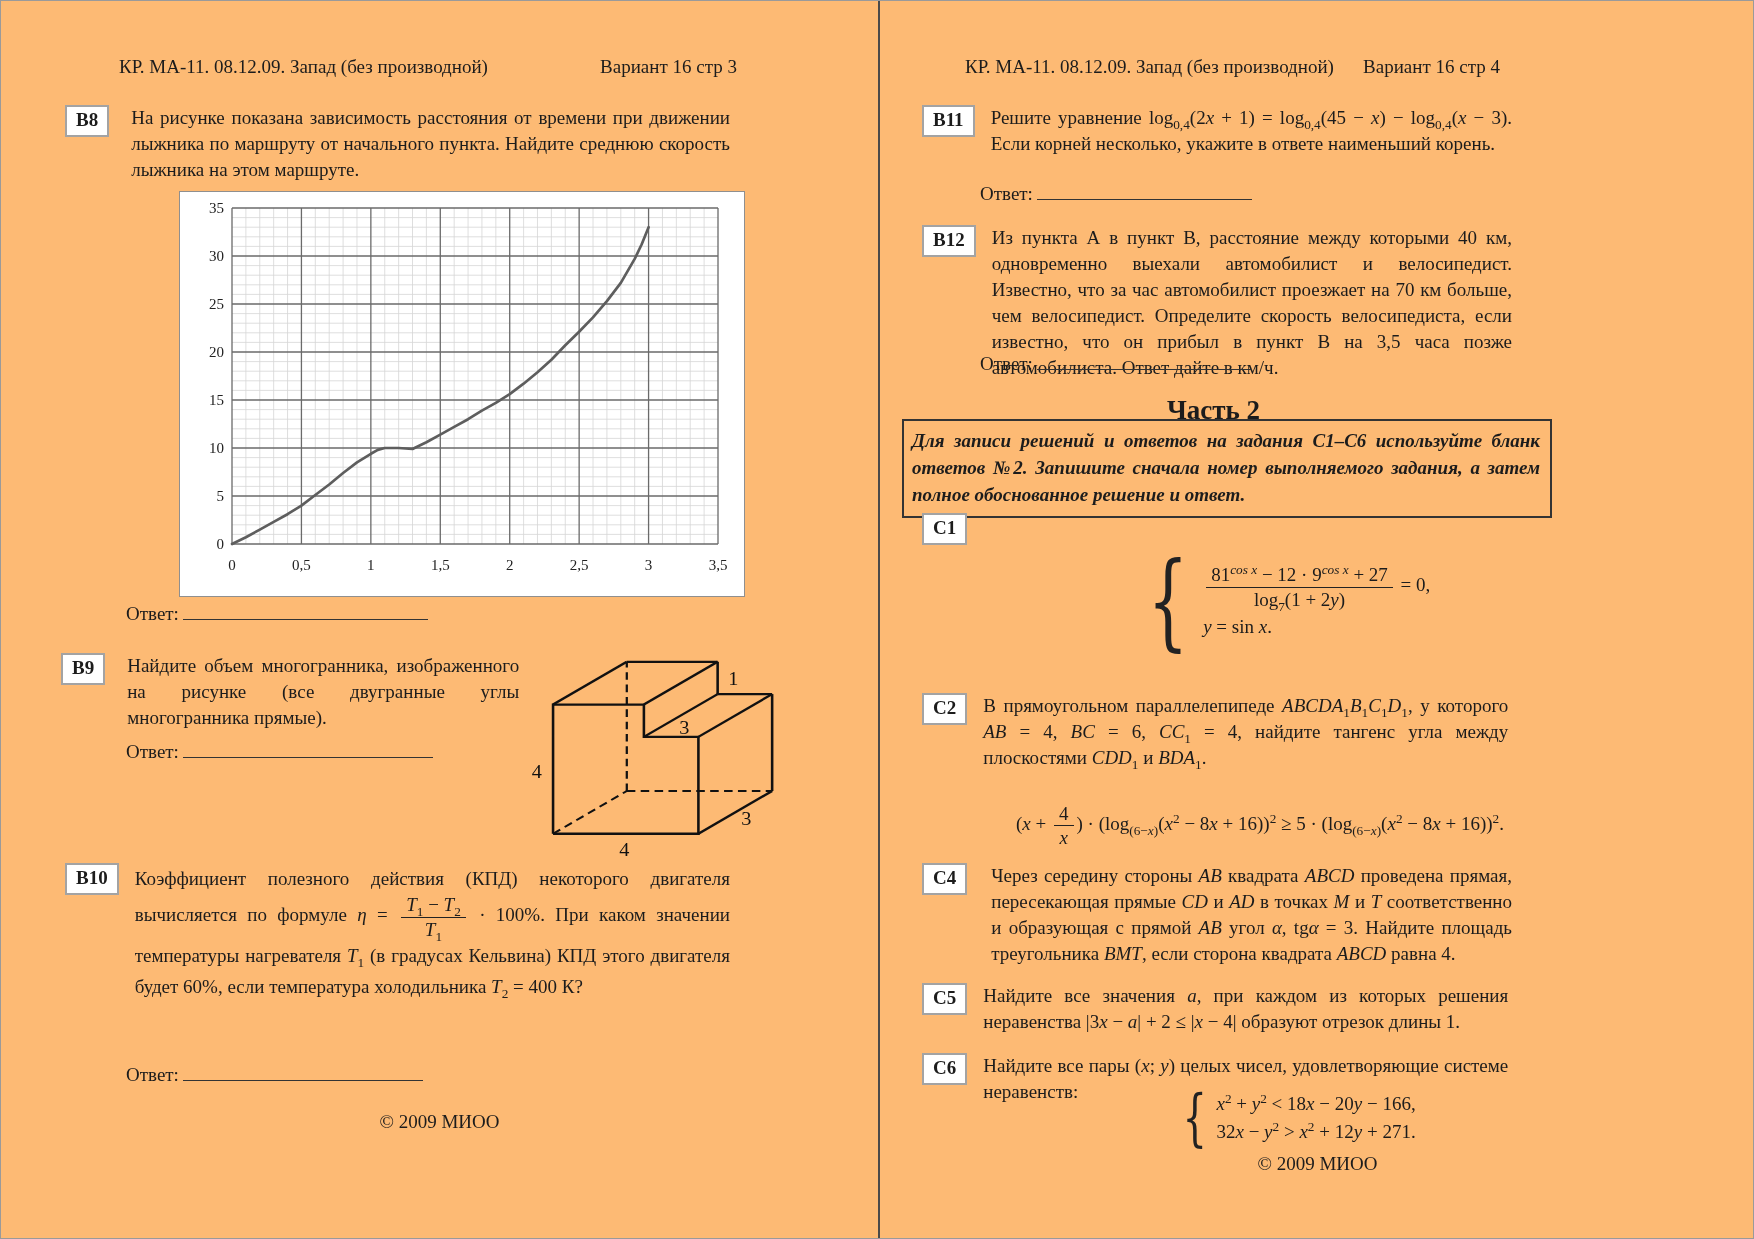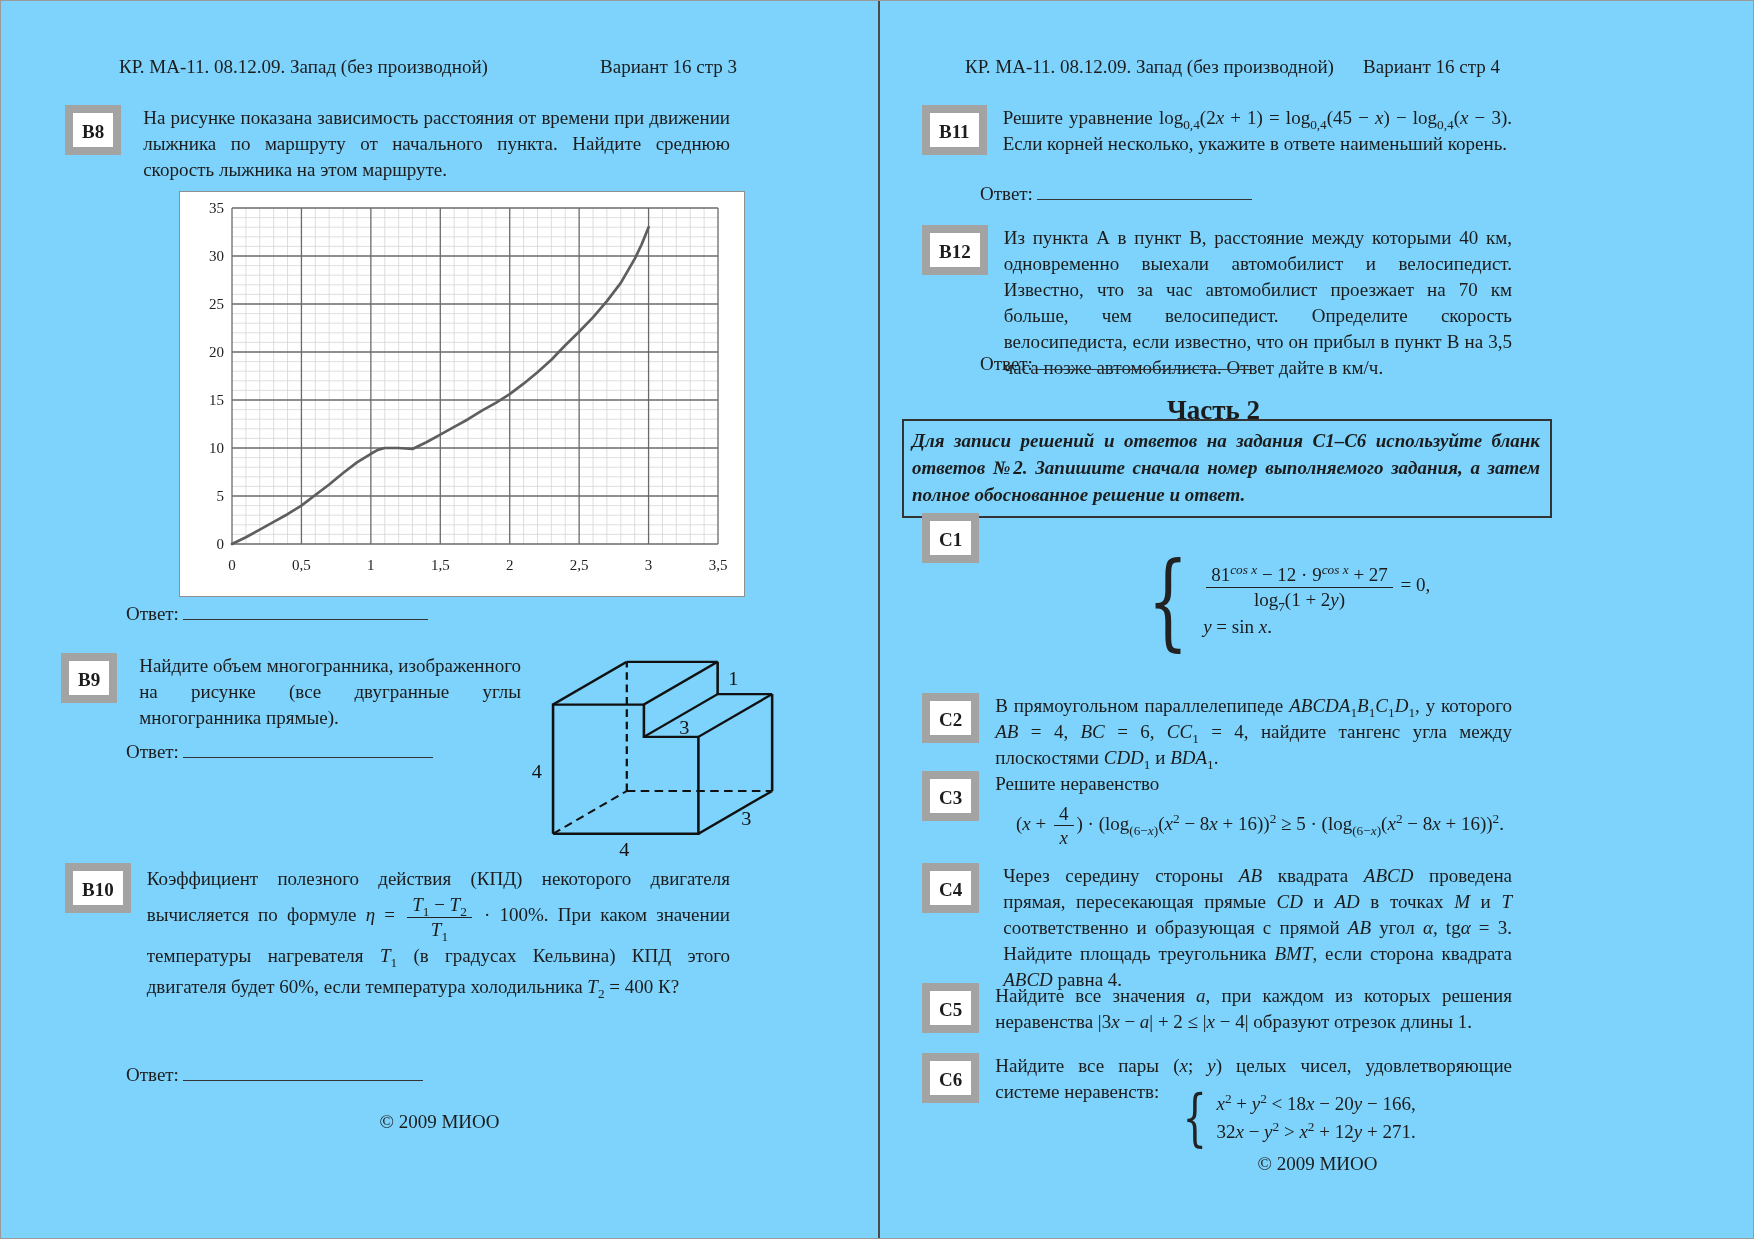--- a/index.html
+++ b/index.html
@@ -1,31 +1,31 @@
 <!DOCTYPE html>
 <html><head>
 <meta charset="utf-8">
 <style>
   html,body{margin:0;padding:0;background:#e8e8e8;}
   .sheet{
-    position:relative;width:1754px;height:1239px;background:#7dd3fc;
+    position:relative;width:1754px;height:1239px;background:#fdba74;
     border:1px solid #9a9a9a;box-sizing:border-box;
     font-family:"Liberation Serif","DejaVu Serif",serif;color:#1c1c1c;
     overflow:hidden;
   }
   .divider{position:absolute;left:877px;top:0;bottom:0;width:2px;background:#4a4a4a;}
   .page{position:absolute;top:0;height:100%;}
   .page.left{left:0;width:877px;}
   .page.right{left:879px;width:875px;}
   .abs{position:absolute;}
   .hdr{display:flex;justify-content:space-between;font-size:19px;}
   .prob{display:flex;align-items:flex-start;gap:0;}
   .plabel{
-    border:8px solid #a3a3a3;font-weight:bold;font-size:19px;line-height:1.2;
-    padding:8px 9px 3px 9px;background:#fff;flex:0 0 auto;text-align:right;
+    border:2px solid #a3a3a3;font-weight:bold;font-size:19px;line-height:1.2;
+    padding:2px 9px 3px 9px;background:#fff;flex:0 0 auto;text-align:right;
   }
   .ptext{font-size:19px;line-height:1.37;text-align:justify;}
   .ansrow{font-size:19px;}
   .ansline{display:inline-block;border-bottom:1.6px solid #333;height:15px;vertical-align:baseline;margin-left:4px;}
   .footer{font-size:19px;text-align:center;}
   .part2{font-size:27px;font-weight:bold;text-align:center;margin-top:16px;}
   .instr{
     border:2px solid #333;padding:7px 10px;font-size:19px;font-weight:bold;
     font-style:italic;line-height:1.42;text-align:justify;
   }
@@ -252,24 +252,20 @@
             </span> = 0,</div>
         <div><i>y</i> = sin <i>x</i>.</div>
       </div>
     </div>
 
     <div class="abs prob" style="top:692px;left:42px;width:590px;">
       <span class="plabel">С2</span>
       <div class="ptext" style="margin-left:16px;width:525px;">В прямоугольном параллелепипеде <i>ABCDA</i><sub>1</sub><i>B</i><sub>1</sub><i>C</i><sub>1</sub><i>D</i><sub>1</sub>, у которого <i>AB</i> = 4, <i>BC</i> = 6, <i>CC</i><sub>1</sub> = 4, найдите тангенс угла между плоскостями <i>CDD</i><sub>1</sub> и <i>BDA</i><sub>1</sub>.</div>
     </div>
 
-    <div class="abs prob" style="top:770px;left:42px;width:590px;">
-      <span class="plabel">С3</span>
-      <div class="ptext" style="margin-left:16px;width:525px;">Решите неравенство</div>
-    </div>
     <div class="abs mathdisp" style="top:802px;left:110px;width:540px;text-align:center;">(<i>x</i> + <span class="frac">
           <span class="fn">4</span>
           <span class="fd"><i>x</i></span>
         </span>) · (log<sub>(6−<i>x</i>)</sub>(<i>x</i><sup>2</sup> − 8<i>x</i> + 16))<sup>2</sup> ≥ 5 · (log<sub>(6−<i>x</i>)</sub>(<i>x</i><sup>2</sup> − 8<i>x</i> + 16))<sup>2</sup>.</div>
 
     <div class="abs prob" style="top:862px;left:42px;width:590px;">
       <span class="plabel">С4</span>
       <div class="ptext" style="margin-left:24px;width:525px;">Через середину стороны <i>AB</i> квадрата <i>ABCD</i> проведена прямая, пересекающая прямые <i>CD</i> и <i>AD</i> в точках <i>M</i> и <i>T</i> соответственно и образующая с прямой <i>AB</i> угол <i>α</i>, tg<i>α</i> = 3. Найдите площадь треугольника <i>BMT</i>, если сторона квадрата <i>ABCD</i> равна 4.</div>
     </div>
 

